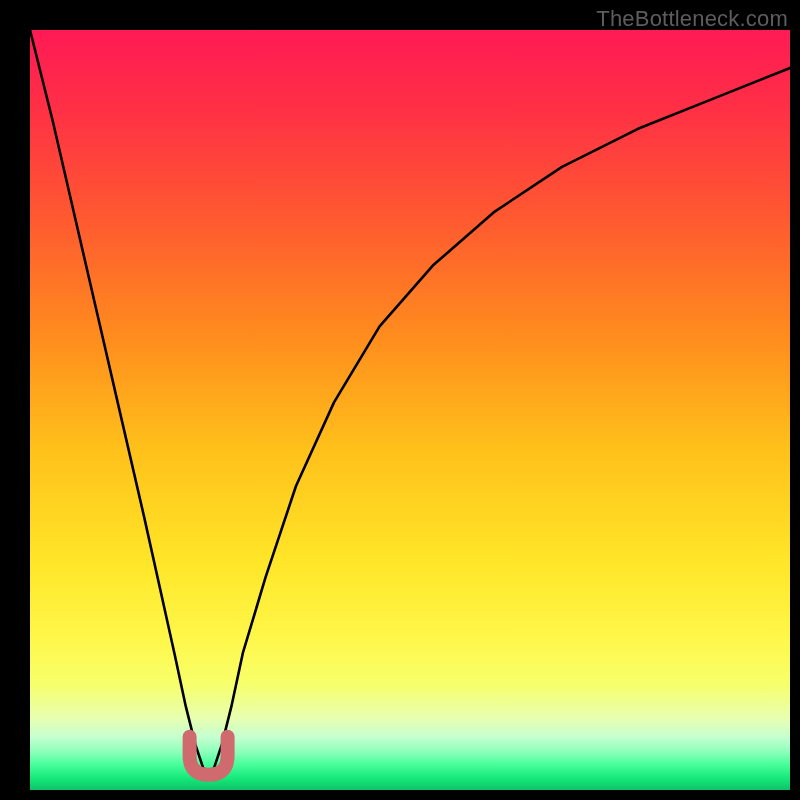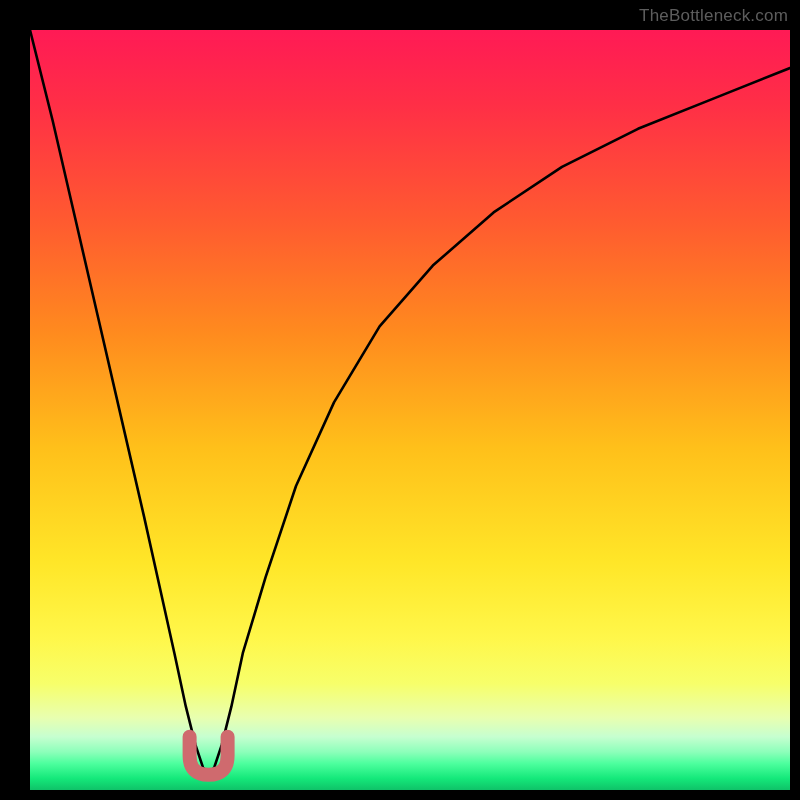--- a/index.html
+++ b/index.html
@@ -22,21 +22,21 @@
     left: 30px;
     top: 30px;
     width: 760px;
     height: 760px;
   }
   .watermark {
     position: absolute;
     top: 6px;
     right: 12px;
     color: #5d5d5d;
-    font-size: 17px;
+    font-size: 22px;
     font-weight: 500;
     letter-spacing: 0.2px;
     user-select: none;
   }
 </style>
 </head>
 <body>
 
 <div class="frame">
   <svg class="plot" viewBox="0 0 760 760" width="760" height="760" preserveAspectRatio="none">

